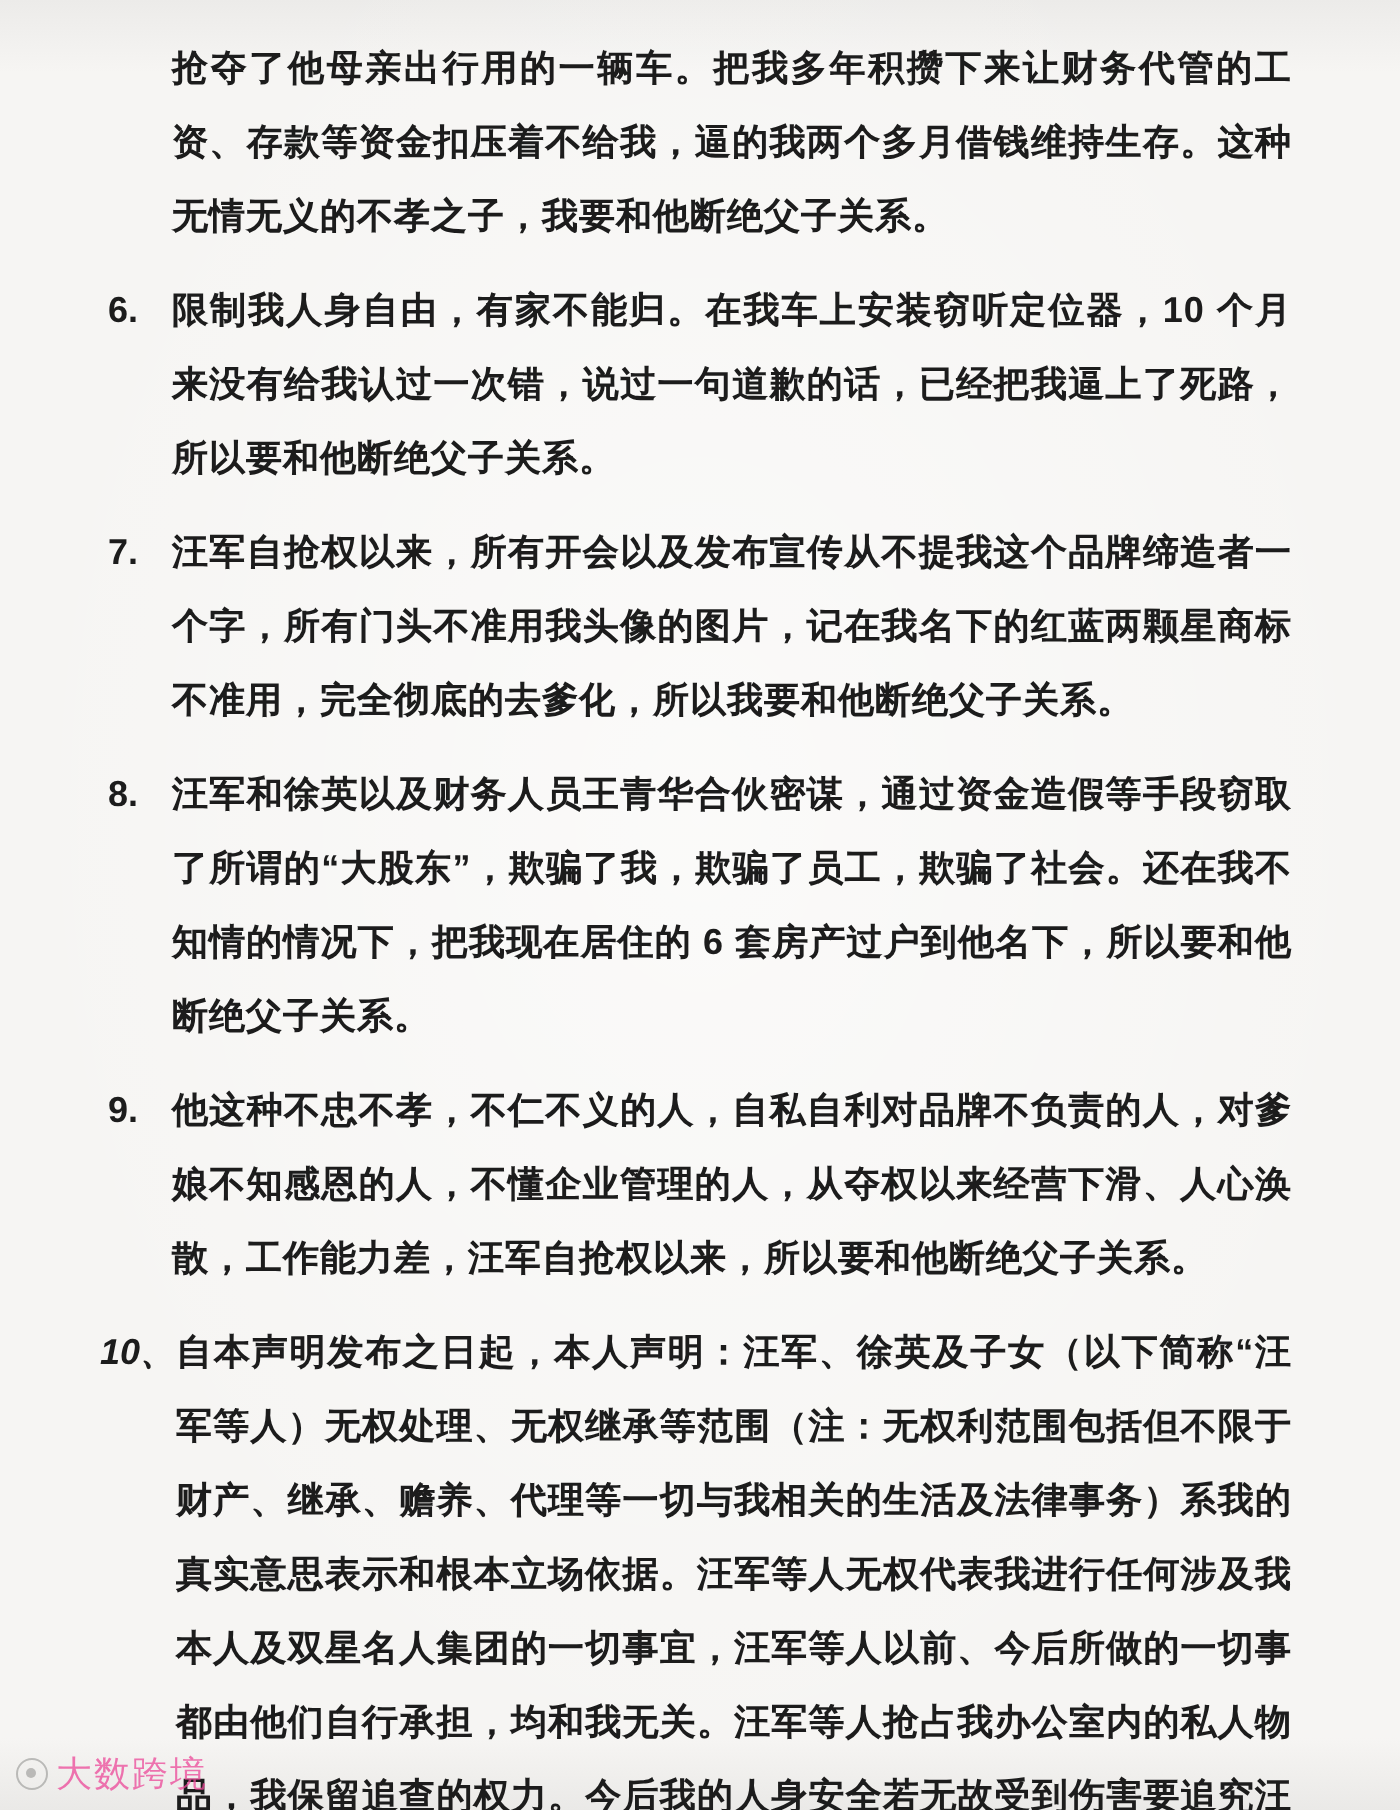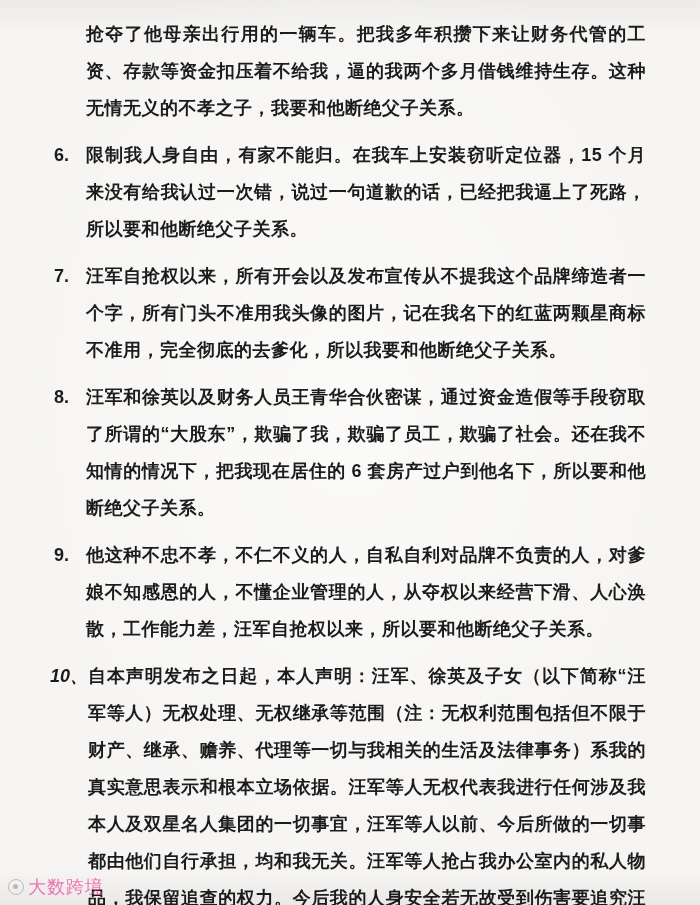--- a/index.html
+++ b/index.html
@@ -94,21 +94,21 @@
 <div class="page">
   <div class="doc">
 
     <div class="para">
       <span class="marker"></span>
       <p class="text">抢夺了他母亲出行用的一辆车。把我多年积攒下来让财务代管的工资、存款等资金扣压着不给我，逼的我两个多月借钱维持生存。这种无情无义的不孝之子，我要和他断绝父子关系。</p>
     </div>
 
     <div class="para">
       <span class="marker">6.</span>
-      <p class="text">限制我人身自由，有家不能归。在我车上安装窃听定位器，15 个月来没有给我认过一次错，说过一句道歉的话，已经把我逼上了死路，所以要和他断绝父子关系。</p>
+      <p class="text">限制我人身自由，有家不能归。在我车上安装窃听定位器，10 个月来没有给我认过一次错，说过一句道歉的话，已经把我逼上了死路，所以要和他断绝父子关系。</p>
     </div>
 
     <div class="para">
       <span class="marker">7.</span>
       <p class="text">汪军自抢权以来，所有开会以及发布宣传从不提我这个品牌缔造者一个字，所有门头不准用我头像的图片，记在我名下的红蓝两颗星商标不准用，完全彻底的去爹化，所以我要和他断绝父子关系。</p>
     </div>
 
     <div class="para">
       <span class="marker">8.</span>
       <p class="text">汪军和徐英以及财务人员王青华合伙密谋，通过资金造假等手段窃取了所谓的“大股东”，欺骗了我，欺骗了员工，欺骗了社会。还在我不知情的情况下，把我现在居住的 6 套房产过户到他名下，所以要和他断绝父子关系。</p>

